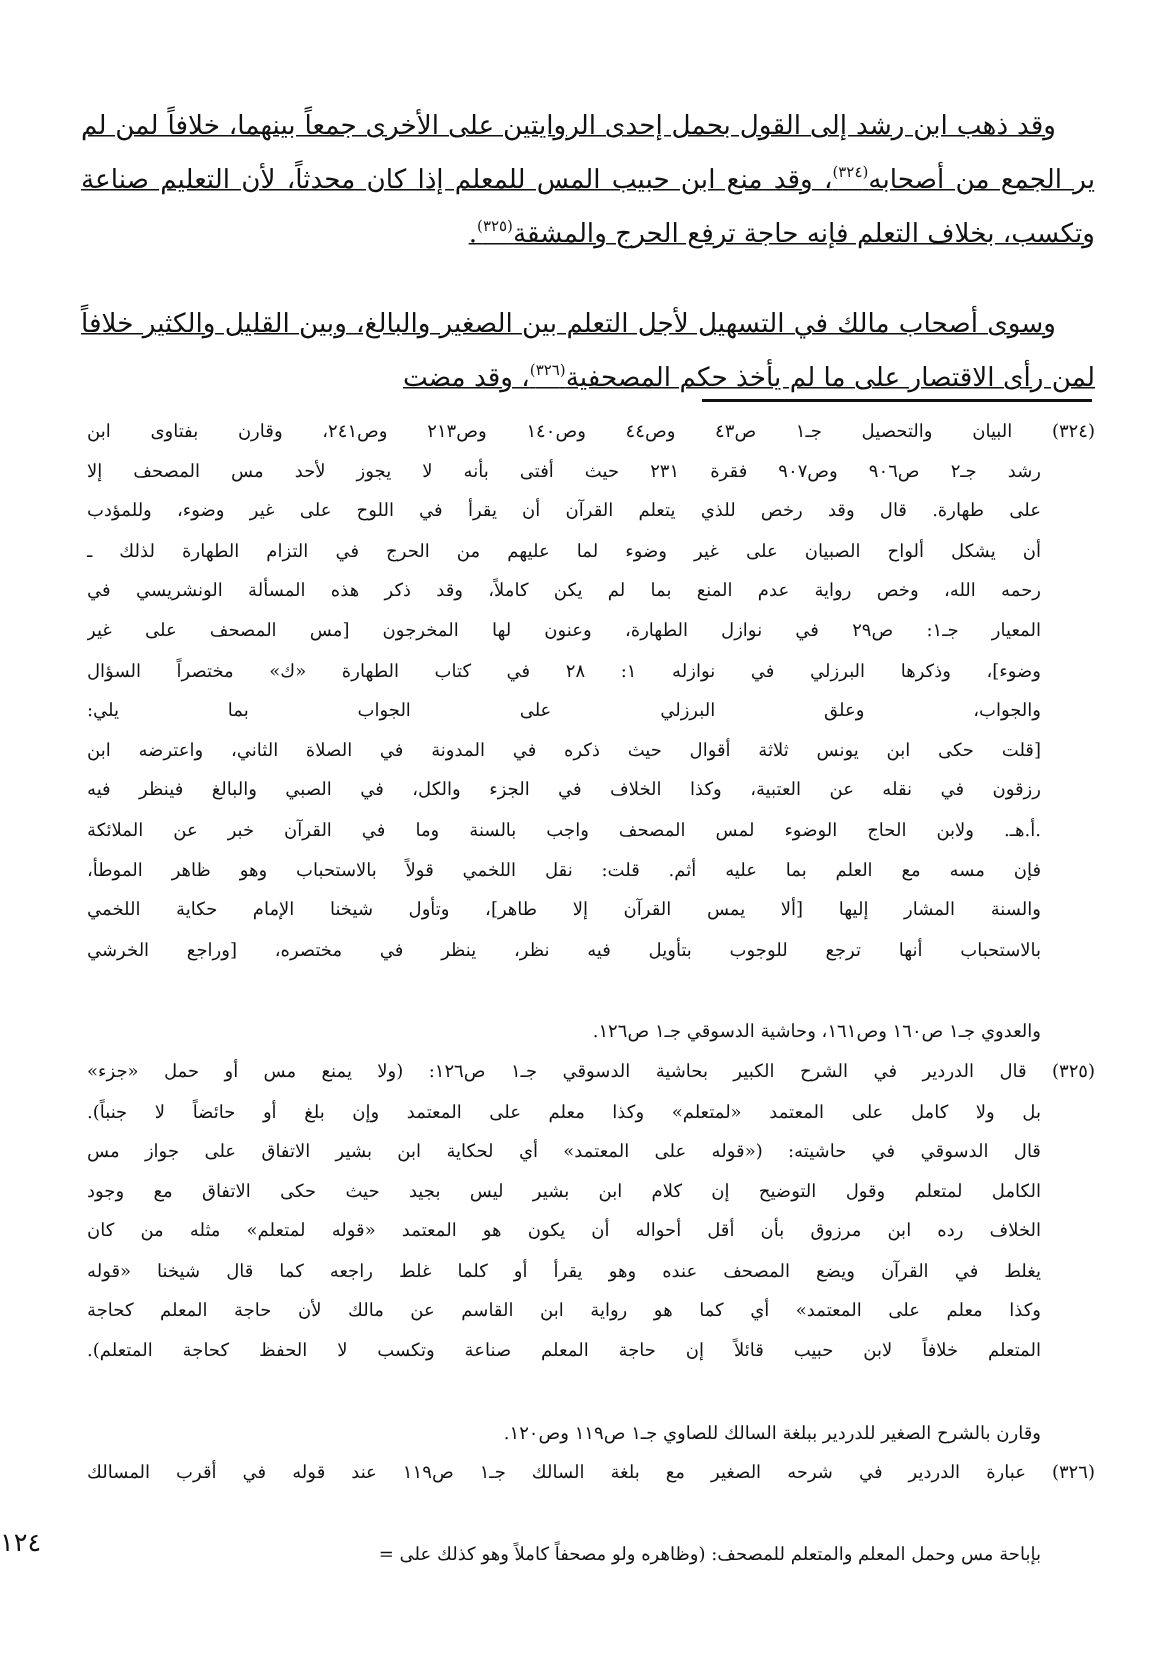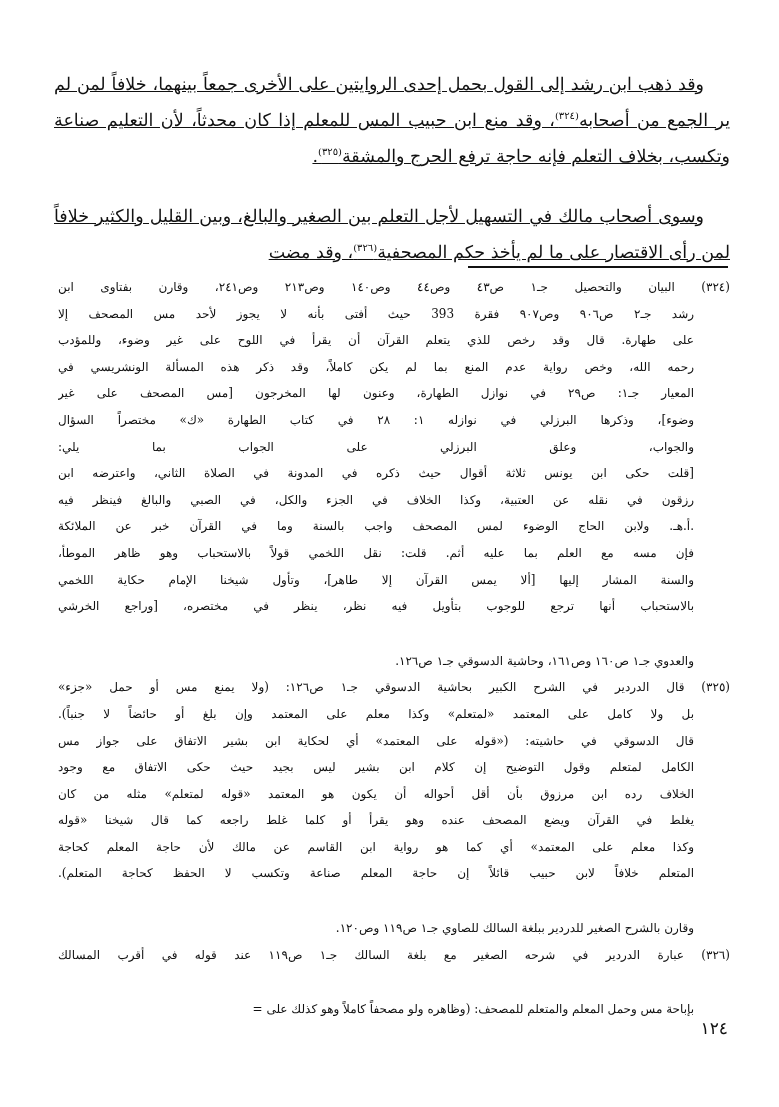--- a/index.html
+++ b/index.html
@@ -78,44 +78,45 @@
   .fn-line.last {
     text-align-last: right;
     margin-top: 28px;
   }
   .fn-line.first {
     margin-right: -36px;
   }
   .page-number {
     position: absolute;
     top: 1018px;
-    left: 12px;
+    left: 0;
     width: 716px;
-    text-align: right;
+    text-align: left;
     font-size: 17px;
     direction: rtl;
   }
 </style>
 </head>
 <body>
 
 <div class="page">
 
   <div class="main-text">
     <p class="para"><span>وقد ذهب ابن رشد إلى القول بحمل إحدى الروايتين على الأخرى جمعاً بينهما، خلافاً لمن لم ير الجمع من أصحابه</span><sup>(٣٢٤)</sup><span>، وقد منع ابن حبيب المس للمعلم إذا كان محدثاً، لأن التعليم صناعة وتكسب، بخلاف التعلم فإنه حاجة ترفع الحرج والمشقة</span><sup>(٣٢٥)</sup><span>.</span></p>
     <p class="para"><span>وسوى أصحاب مالك في التسهيل لأجل التعلم بين الصغير والبالغ، وبين القليل والكثير خلافاً لمن رأى الاقتصار على ما لم يأخذ حكم المصحفية</span><sup>(٣٢٦)</sup><span>، وقد مضت</span></p>
   </div>
 
   <div class="divider"></div>
 
   <div class="footnotes">
     <div class="fn">
         <span class="fn-line first">(٣٢٤) البيان والتحصيل جـ١ ص٤٣ وص٤٤ وص١٤٠ وص٢١٣ وص٢٤١، وقارن بفتاوى ابن</span>
-        <span class="fn-line">رشد جـ٢ ص٩٠٦ وص٩٠٧ فقرة 393 حيث أفتى بأنه لا يجوز لأحد مس المصحف إلا</span>
+        <span class="fn-line">رشد جـ٢ ص٩٠٦ وص٩٠٧ فقرة ٢٣١ حيث أفتى بأنه لا يجوز لأحد مس المصحف إلا</span>
         <span class="fn-line">على طهارة. قال وقد رخص للذي يتعلم القرآن أن يقرأ في اللوح على غير وضوء، وللمؤدب</span>
+        <span class="fn-line">أن يشكل ألواح الصبيان على غير وضوء لما عليهم من الحرج في التزام الطهارة لذلك ـ</span>
         <span class="fn-line">رحمه الله، وخص رواية عدم المنع بما لم يكن كاملاً، وقد ذكر هذه المسألة الونشريسي في</span>
         <span class="fn-line">المعيار جـ١: ص٢٩ في نوازل الطهارة، وعنون لها المخرجون [مس المصحف على غير</span>
         <span class="fn-line">وضوء]، وذكرها البرزلي في نوازله ١: ٢٨ في كتاب الطهارة «ك» مختصراً السؤال</span>
         <span class="fn-line">والجواب، وعلق البرزلي على الجواب بما يلي:</span>
         <span class="fn-line">[قلت حكى ابن يونس ثلاثة أقوال حيث ذكره في المدونة في الصلاة الثاني، واعترضه ابن</span>
         <span class="fn-line">رزقون في نقله عن العتبية، وكذا الخلاف في الجزء والكل، في الصبي والبالغ فينظر فيه</span>
         <span class="fn-line">.أ.هـ. ولابن الحاج الوضوء لمس المصحف واجب بالسنة وما في القرآن خبر عن الملائكة</span>
         <span class="fn-line">فإن مسه مع العلم بما عليه أثم. قلت: نقل اللخمي قولاً بالاستحباب وهو ظاهر الموطأ،</span>
         <span class="fn-line">والسنة المشار إليها [ألا يمس القرآن إلا طاهر]، وتأول شيخنا الإمام حكاية اللخمي</span>
         <span class="fn-line">بالاستحباب أنها ترجع للوجوب بتأويل فيه نظر، ينظر في مختصره، [وراجع الخرشي</span>

